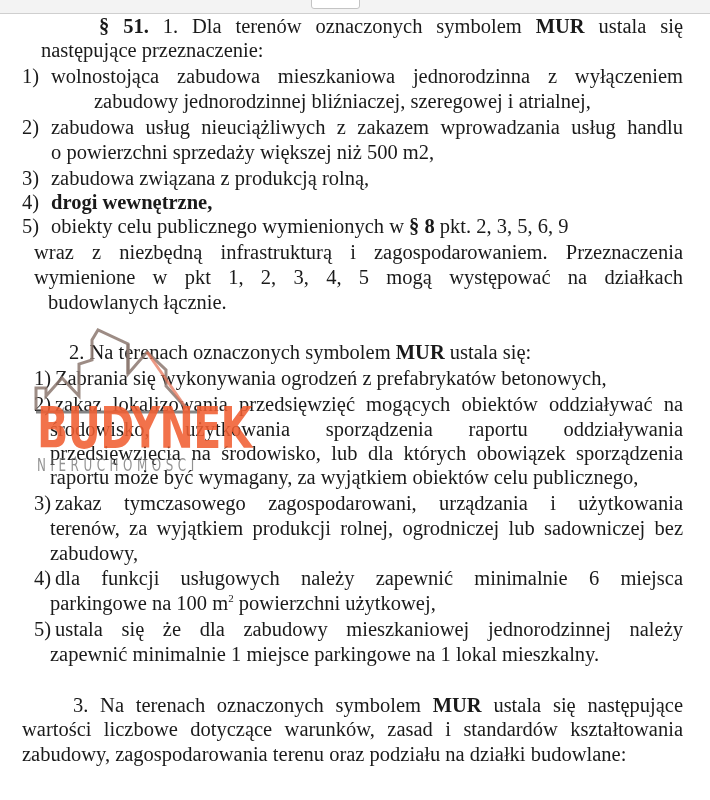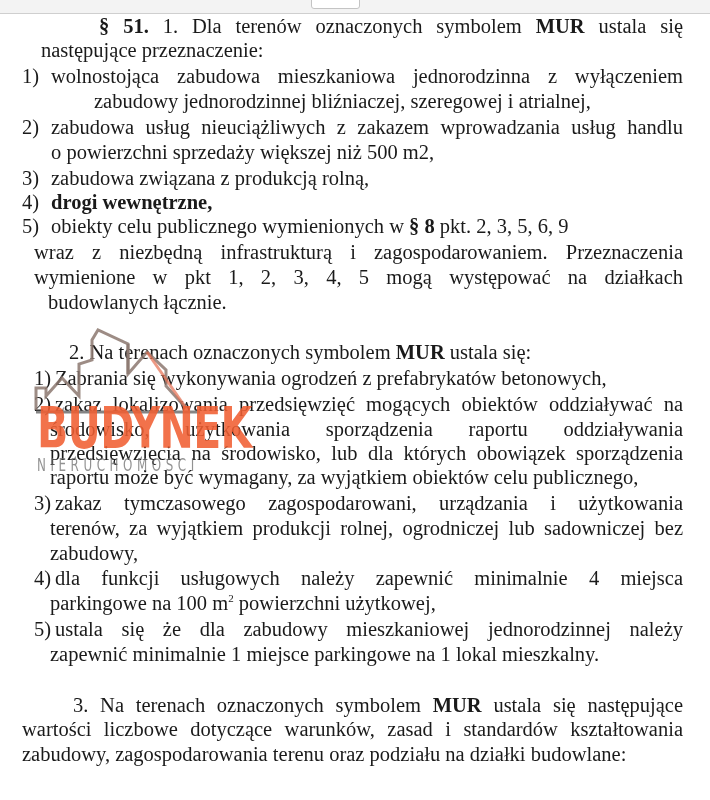--- a/index.html
+++ b/index.html
@@ -94,21 +94,21 @@
 <div class="line just" style="left:50px; top:417px; width:633px;">środowisko, użytkowania sporządzenia raportu oddziaływania</div>
 <div class="line just" style="left:50px; top:441px; width:633px;">przedsięwzięcia na środowisko, lub dla których obowiązek sporządzenia</div>
 <div class="line" style="left:50px; top:465px;">raportu może być wymagany, za wyjątkiem obiektów celu publicznego,</div>
 
 <div class="line" style="left:34px; top:491px;">3)</div>
 <div class="line just" style="left:55px; top:491px; width:628px;">zakaz tymczasowego zagospodarowani, urządzania i użytkowania</div>
 <div class="line just" style="left:50px; top:516px; width:633px;">terenów, za wyjątkiem produkcji rolnej, ogrodniczej lub sadowniczej bez</div>
 <div class="line" style="left:50px; top:541px;">zabudowy,</div>
 
 <div class="line" style="left:34px; top:566px;">4)</div>
-<div class="line just" style="left:55px; top:566px; width:628px;">dla funkcji usługowych należy zapewnić minimalnie 4 miejsca</div>
+<div class="line just" style="left:55px; top:566px; width:628px;">dla funkcji usługowych należy zapewnić minimalnie 6 miejsca</div>
 <div class="line" style="left:50px; top:591px;">
   <span>parkingowe na 100 m</span><sup>2</sup><span> powierzchni użytkowej,</span>
 </div>
 
 <div class="line" style="left:34px; top:617px;">5)</div>
 <div class="line just" style="left:55px; top:617px; width:628px;">ustala się że dla zabudowy mieszkaniowej jednorodzinnej należy</div>
 <div class="line" style="left:50px; top:642px;">zapewnić minimalnie 1 miejsce parkingowe na 1 lokal mieszkalny.</div>
 
 <div class="line just" style="left:73px; top:693px; width:610px;">
   <span>3.</span>

